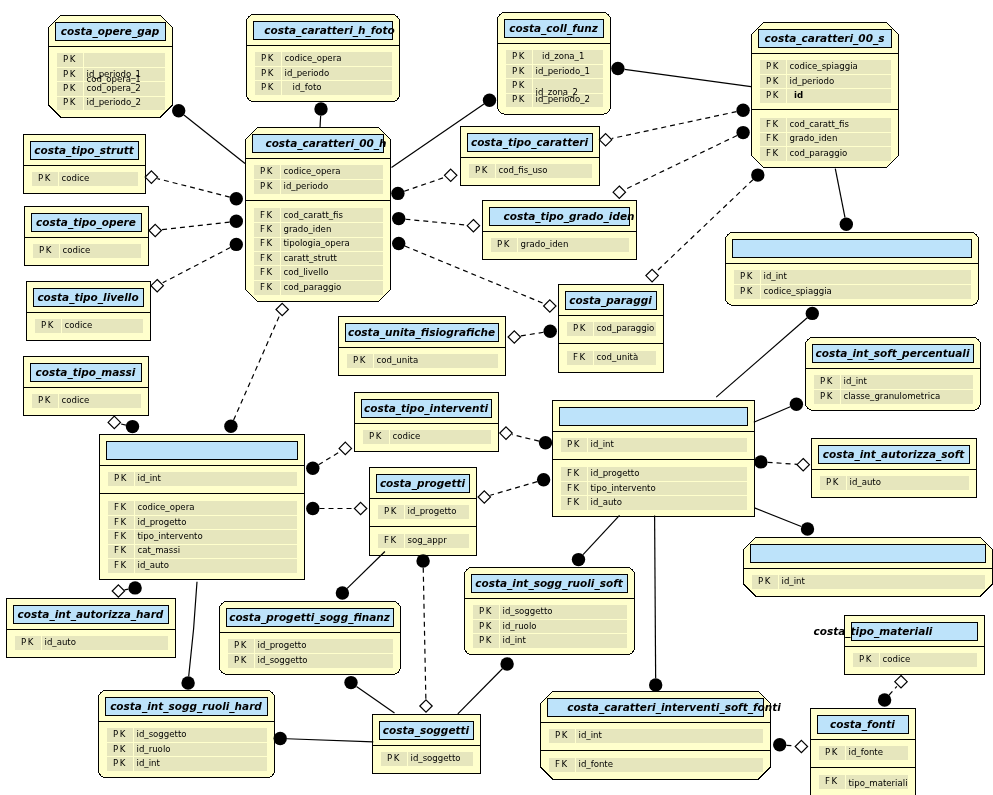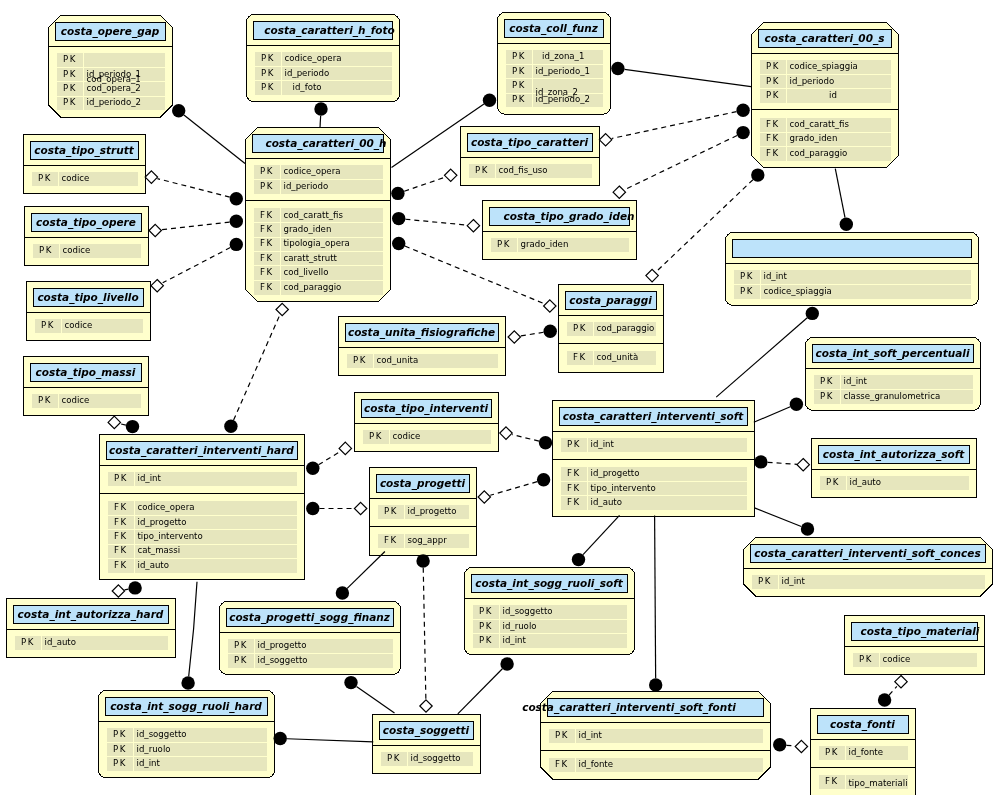--- a/index.html
+++ b/index.html
@@ -531,21 +531,21 @@
       <div class="lbl e-key" style="left: 512px; top: 79.3px; height: 12px; display: flex; align-items: center;">PK</div>
       <div class="lbl e-attr" style="left: 535.5px; top: 86px; height: 12px; display: flex; align-items: center;">id_zona_2</div>
       <div class="lbl e-key" style="left: 512px; top: 93.7px; height: 12px; display: flex; align-items: center;">PK</div>
       <div class="lbl e-attr" style="left: 535.5px; top: 93.7px; height: 12px; display: flex; align-items: center;">id_periodo_2</div>
       <div class="lbl e-title" style="left: 504px; top: 19px; width: 99px; height: 18px; display: flex; align-items: center; justify-content: center;">costa_coll_funz</div>
       <div class="lbl e-key" style="left: 766px; top: 60.5px; height: 12px; display: flex; align-items: center;">PK</div>
       <div class="lbl e-attr" style="left: 789.5px; top: 60.5px; height: 12px; display: flex; align-items: center;">codice_spiaggia</div>
       <div class="lbl e-key" style="left: 766px; top: 74.9px; height: 12px; display: flex; align-items: center;">PK</div>
       <div class="lbl e-attr" style="left: 789.5px; top: 74.9px; height: 12px; display: flex; align-items: center;">id_periodo</div>
       <div class="lbl e-key" style="left: 766px; top: 89.3px; height: 12px; display: flex; align-items: center;">PK</div>
-      <div class="lbl e-attr" style="left: 829px; top: 89.3px; height: 12px; display: flex; align-items: center;">id</div>
+      <div class="lbl e-attr" style="left: 794px; top: 89.3px; height: 12px; display: flex; align-items: center; font-weight: bold;">id</div>
       <div class="lbl e-key" style="left: 766px; top: 118.3px; height: 12px; display: flex; align-items: center;">FK</div>
       <div class="lbl e-attr" style="left: 789.5px; top: 118.3px; height: 12px; display: flex; align-items: center;">cod_caratt_fis</div>
       <div class="lbl e-key" style="left: 766px; top: 132.7px; height: 12px; display: flex; align-items: center;">FK</div>
       <div class="lbl e-attr" style="left: 789.5px; top: 132.7px; height: 12px; display: flex; align-items: center;">grado_iden</div>
       <div class="lbl e-key" style="left: 766px; top: 147.1px; height: 12px; display: flex; align-items: center;">FK</div>
       <div class="lbl e-attr" style="left: 789.5px; top: 147.1px; height: 12px; display: flex; align-items: center;">cod_paraggio</div>
       <div class="lbl e-title" style="left: 758px; top: 29px; width: 133px; height: 18px; display: flex; align-items: center; justify-content: center;">costa_caratteri_00_s</div>
       <div class="lbl e-key" style="left: 38px; top: 172.5px; height: 12px; display: flex; align-items: center;">PK</div>
       <div class="lbl e-attr" style="left: 61.5px; top: 172.5px; height: 12px; display: flex; align-items: center;">codice</div>
       <div class="lbl e-title" style="left: 30px; top: 141px; width: 108px; height: 18px; display: flex; align-items: center; justify-content: center;">costa_tipo_strutt</div>
@@ -602,68 +602,65 @@
       <div class="lbl e-attr" style="left: 392.5px; top: 430.5px; height: 12px; display: flex; align-items: center;">codice</div>
       <div class="lbl e-title" style="left: 361px; top: 399px; width: 130px; height: 18px; display: flex; align-items: center; justify-content: center;">costa_tipo_interventi</div>
       <div class="lbl e-key" style="left: 567px; top: 438.5px; height: 12px; display: flex; align-items: center;">PK</div>
       <div class="lbl e-attr" style="left: 590.5px; top: 438.5px; height: 12px; display: flex; align-items: center;">id_int</div>
       <div class="lbl e-key" style="left: 567px; top: 467.5px; height: 12px; display: flex; align-items: center;">FK</div>
       <div class="lbl e-attr" style="left: 590.5px; top: 467.5px; height: 12px; display: flex; align-items: center;">id_progetto</div>
       <div class="lbl e-key" style="left: 567px; top: 481.9px; height: 12px; display: flex; align-items: center;">FK</div>
       <div class="lbl e-attr" style="left: 590.5px; top: 481.9px; height: 12px; display: flex; align-items: center;">tipo_intervento</div>
       <div class="lbl e-key" style="left: 567px; top: 496.3px; height: 12px; display: flex; align-items: center;">FK</div>
       <div class="lbl e-attr" style="left: 590.5px; top: 496.3px; height: 12px; display: flex; align-items: center;">id_auto</div>
-      <div class="lbl e-title" style="left: 559px; top: 407px; width: 188px; height: 18px; display: flex; align-items: center; justify-content: center;">costa_caratteri_interventi_soft</div>
       <div class="lbl e-key" style="left: 114px; top: 472.5px; height: 12px; display: flex; align-items: center;">PK</div>
       <div class="lbl e-attr" style="left: 137.5px; top: 472.5px; height: 12px; display: flex; align-items: center;">id_int</div>
       <div class="lbl e-key" style="left: 114px; top: 501.5px; height: 12px; display: flex; align-items: center;">FK</div>
       <div class="lbl e-attr" style="left: 137.5px; top: 501.5px; height: 12px; display: flex; align-items: center;">codice_opera</div>
       <div class="lbl e-key" style="left: 114px; top: 515.9px; height: 12px; display: flex; align-items: center;">FK</div>
       <div class="lbl e-attr" style="left: 137.5px; top: 515.9px; height: 12px; display: flex; align-items: center;">id_progetto</div>
       <div class="lbl e-key" style="left: 114px; top: 530.3px; height: 12px; display: flex; align-items: center;">FK</div>
       <div class="lbl e-attr" style="left: 137.5px; top: 530.3px; height: 12px; display: flex; align-items: center;">tipo_intervento</div>
       <div class="lbl e-key" style="left: 114px; top: 544.7px; height: 12px; display: flex; align-items: center;">FK</div>
       <div class="lbl e-attr" style="left: 137.5px; top: 544.7px; height: 12px; display: flex; align-items: center;">cat_massi</div>
       <div class="lbl e-key" style="left: 114px; top: 559.1px; height: 12px; display: flex; align-items: center;">FK</div>
       <div class="lbl e-attr" style="left: 137.5px; top: 559.1px; height: 12px; display: flex; align-items: center;">id_auto</div>
-      <div class="lbl e-title" style="left: 106px; top: 441px; width: 191px; height: 18px; display: flex; align-items: center; justify-content: center;">costa_caratteri_interventi_hard</div>
       <div class="lbl e-key" style="left: 826px; top: 476.5px; height: 12px; display: flex; align-items: center;">PK</div>
       <div class="lbl e-attr" style="left: 849.5px; top: 476.5px; height: 12px; display: flex; align-items: center;">id_auto</div>
       <div class="lbl e-title" style="left: 818px; top: 445px; width: 151px; height: 18px; display: flex; align-items: center; justify-content: center;">costa_int_autorizza_soft</div>
       <div class="lbl e-key" style="left: 384px; top: 505.5px; height: 12px; display: flex; align-items: center;">PK</div>
       <div class="lbl e-attr" style="left: 407.5px; top: 505.5px; height: 12px; display: flex; align-items: center;">id_progetto</div>
       <div class="lbl e-key" style="left: 384px; top: 534.5px; height: 12px; display: flex; align-items: center;">FK</div>
       <div class="lbl e-attr" style="left: 407.5px; top: 534.5px; height: 12px; display: flex; align-items: center;">sog_appr</div>
       <div class="lbl e-title" style="left: 376px; top: 474px; width: 93px; height: 18px; display: flex; align-items: center; justify-content: center;">costa_progetti</div>
       <div class="lbl e-key" style="left: 758px; top: 575.5px; height: 12px; display: flex; align-items: center;">PK</div>
       <div class="lbl e-attr" style="left: 781.5px; top: 575.5px; height: 12px; display: flex; align-items: center;">id_int</div>
-      <div class="lbl e-title" style="left: 750px; top: 544px; width: 235px; height: 18px; display: flex; align-items: center; justify-content: center;">costa_caratteri_interventi_soft_conces</div>
       <div class="lbl e-key" style="left: 479px; top: 605.5px; height: 12px; display: flex; align-items: center;">PK</div>
       <div class="lbl e-attr" style="left: 502.5px; top: 605.5px; height: 12px; display: flex; align-items: center;">id_soggetto</div>
       <div class="lbl e-key" style="left: 479px; top: 619.9px; height: 12px; display: flex; align-items: center;">PK</div>
       <div class="lbl e-attr" style="left: 502.5px; top: 619.9px; height: 12px; display: flex; align-items: center;">id_ruolo</div>
       <div class="lbl e-key" style="left: 479px; top: 634.3px; height: 12px; display: flex; align-items: center;">PK</div>
       <div class="lbl e-attr" style="left: 502.5px; top: 634.3px; height: 12px; display: flex; align-items: center;">id_int</div>
       <div class="lbl e-title" style="left: 471px; top: 574px; width: 156px; height: 18px; display: flex; align-items: center; justify-content: center;">costa_int_sogg_ruoli_soft</div>
       <div class="lbl e-key" style="left: 21px; top: 636.5px; height: 12px; display: flex; align-items: center;">PK</div>
       <div class="lbl e-attr" style="left: 44.5px; top: 636.5px; height: 12px; display: flex; align-items: center;">id_auto</div>
       <div class="lbl e-title" style="left: 13px; top: 605px; width: 155px; height: 18px; display: flex; align-items: center; justify-content: center;">costa_int_autorizza_hard</div>
       <div class="lbl e-key" style="left: 859px; top: 653.5px; height: 12px; display: flex; align-items: center;">PK</div>
       <div class="lbl e-attr" style="left: 882.5px; top: 653.5px; height: 12px; display: flex; align-items: center;">codice</div>
-      <div class="lbl e-title" style="left: 857px; top: 622px; width: 126px; height: 18px; display: flex; align-items: center; justify-content: center;">costa_tipo_materiali</div>
+      <div class="lbl e-title" style="left: 810px; top: 622px; width: 126px; height: 18px; display: flex; align-items: center; justify-content: center;">costa_tipo_materiali</div>
       <div class="lbl e-key" style="left: 234px; top: 639.5px; height: 12px; display: flex; align-items: center;">PK</div>
       <div class="lbl e-attr" style="left: 257.5px; top: 639.5px; height: 12px; display: flex; align-items: center;">id_progetto</div>
       <div class="lbl e-key" style="left: 234px; top: 653.9px; height: 12px; display: flex; align-items: center;">PK</div>
       <div class="lbl e-attr" style="left: 257.5px; top: 653.9px; height: 12px; display: flex; align-items: center;">id_soggetto</div>
       <div class="lbl e-title" style="left: 226px; top: 608px; width: 167px; height: 18px; display: flex; align-items: center; justify-content: center;">costa_progetti_sogg_finanz</div>
       <div class="lbl e-key" style="left: 555px; top: 729.5px; height: 12px; display: flex; align-items: center;">PK</div>
       <div class="lbl e-attr" style="left: 578.5px; top: 729.5px; height: 12px; display: flex; align-items: center;">id_int</div>
       <div class="lbl e-key" style="left: 555px; top: 758.5px; height: 12px; display: flex; align-items: center;">FK</div>
       <div class="lbl e-attr" style="left: 578.5px; top: 758.5px; height: 12px; display: flex; align-items: center;">id_fonte</div>
-      <div class="lbl e-title" style="left: 521px; top: 698px; width: 216px; height: 18px; display: flex; align-items: center; justify-content: center;">costa_caratteri_interventi_soft_fonti</div>
+      <div class="lbl e-title" style="left: 566px; top: 698px; width: 216px; height: 18px; display: flex; align-items: center; justify-content: center;">costa_caratteri_interventi_soft_fonti</div>
       <div class="lbl e-key" style="left: 113px; top: 728.5px; height: 12px; display: flex; align-items: center;">PK</div>
       <div class="lbl e-attr" style="left: 136.5px; top: 728.5px; height: 12px; display: flex; align-items: center;">id_soggetto</div>
       <div class="lbl e-key" style="left: 113px; top: 742.9px; height: 12px; display: flex; align-items: center;">PK</div>
       <div class="lbl e-attr" style="left: 136.5px; top: 742.9px; height: 12px; display: flex; align-items: center;">id_ruolo</div>
       <div class="lbl e-key" style="left: 113px; top: 757.3px; height: 12px; display: flex; align-items: center;">PK</div>
       <div class="lbl e-attr" style="left: 136.5px; top: 757.3px; height: 12px; display: flex; align-items: center;">id_int</div>
       <div class="lbl e-title" style="left: 105px; top: 697px; width: 162px; height: 18px; display: flex; align-items: center; justify-content: center;">costa_int_sogg_ruoli_hard</div>
       <div class="lbl e-key" style="left: 387px; top: 752.5px; height: 12px; display: flex; align-items: center;">PK</div>
       <div class="lbl e-attr" style="left: 410.5px; top: 752.5px; height: 12px; display: flex; align-items: center;">id_soggetto</div>
       <div class="lbl e-title" style="left: 379px; top: 721px; width: 94px; height: 18px; display: flex; align-items: center; justify-content: center;">costa_soggetti</div>

